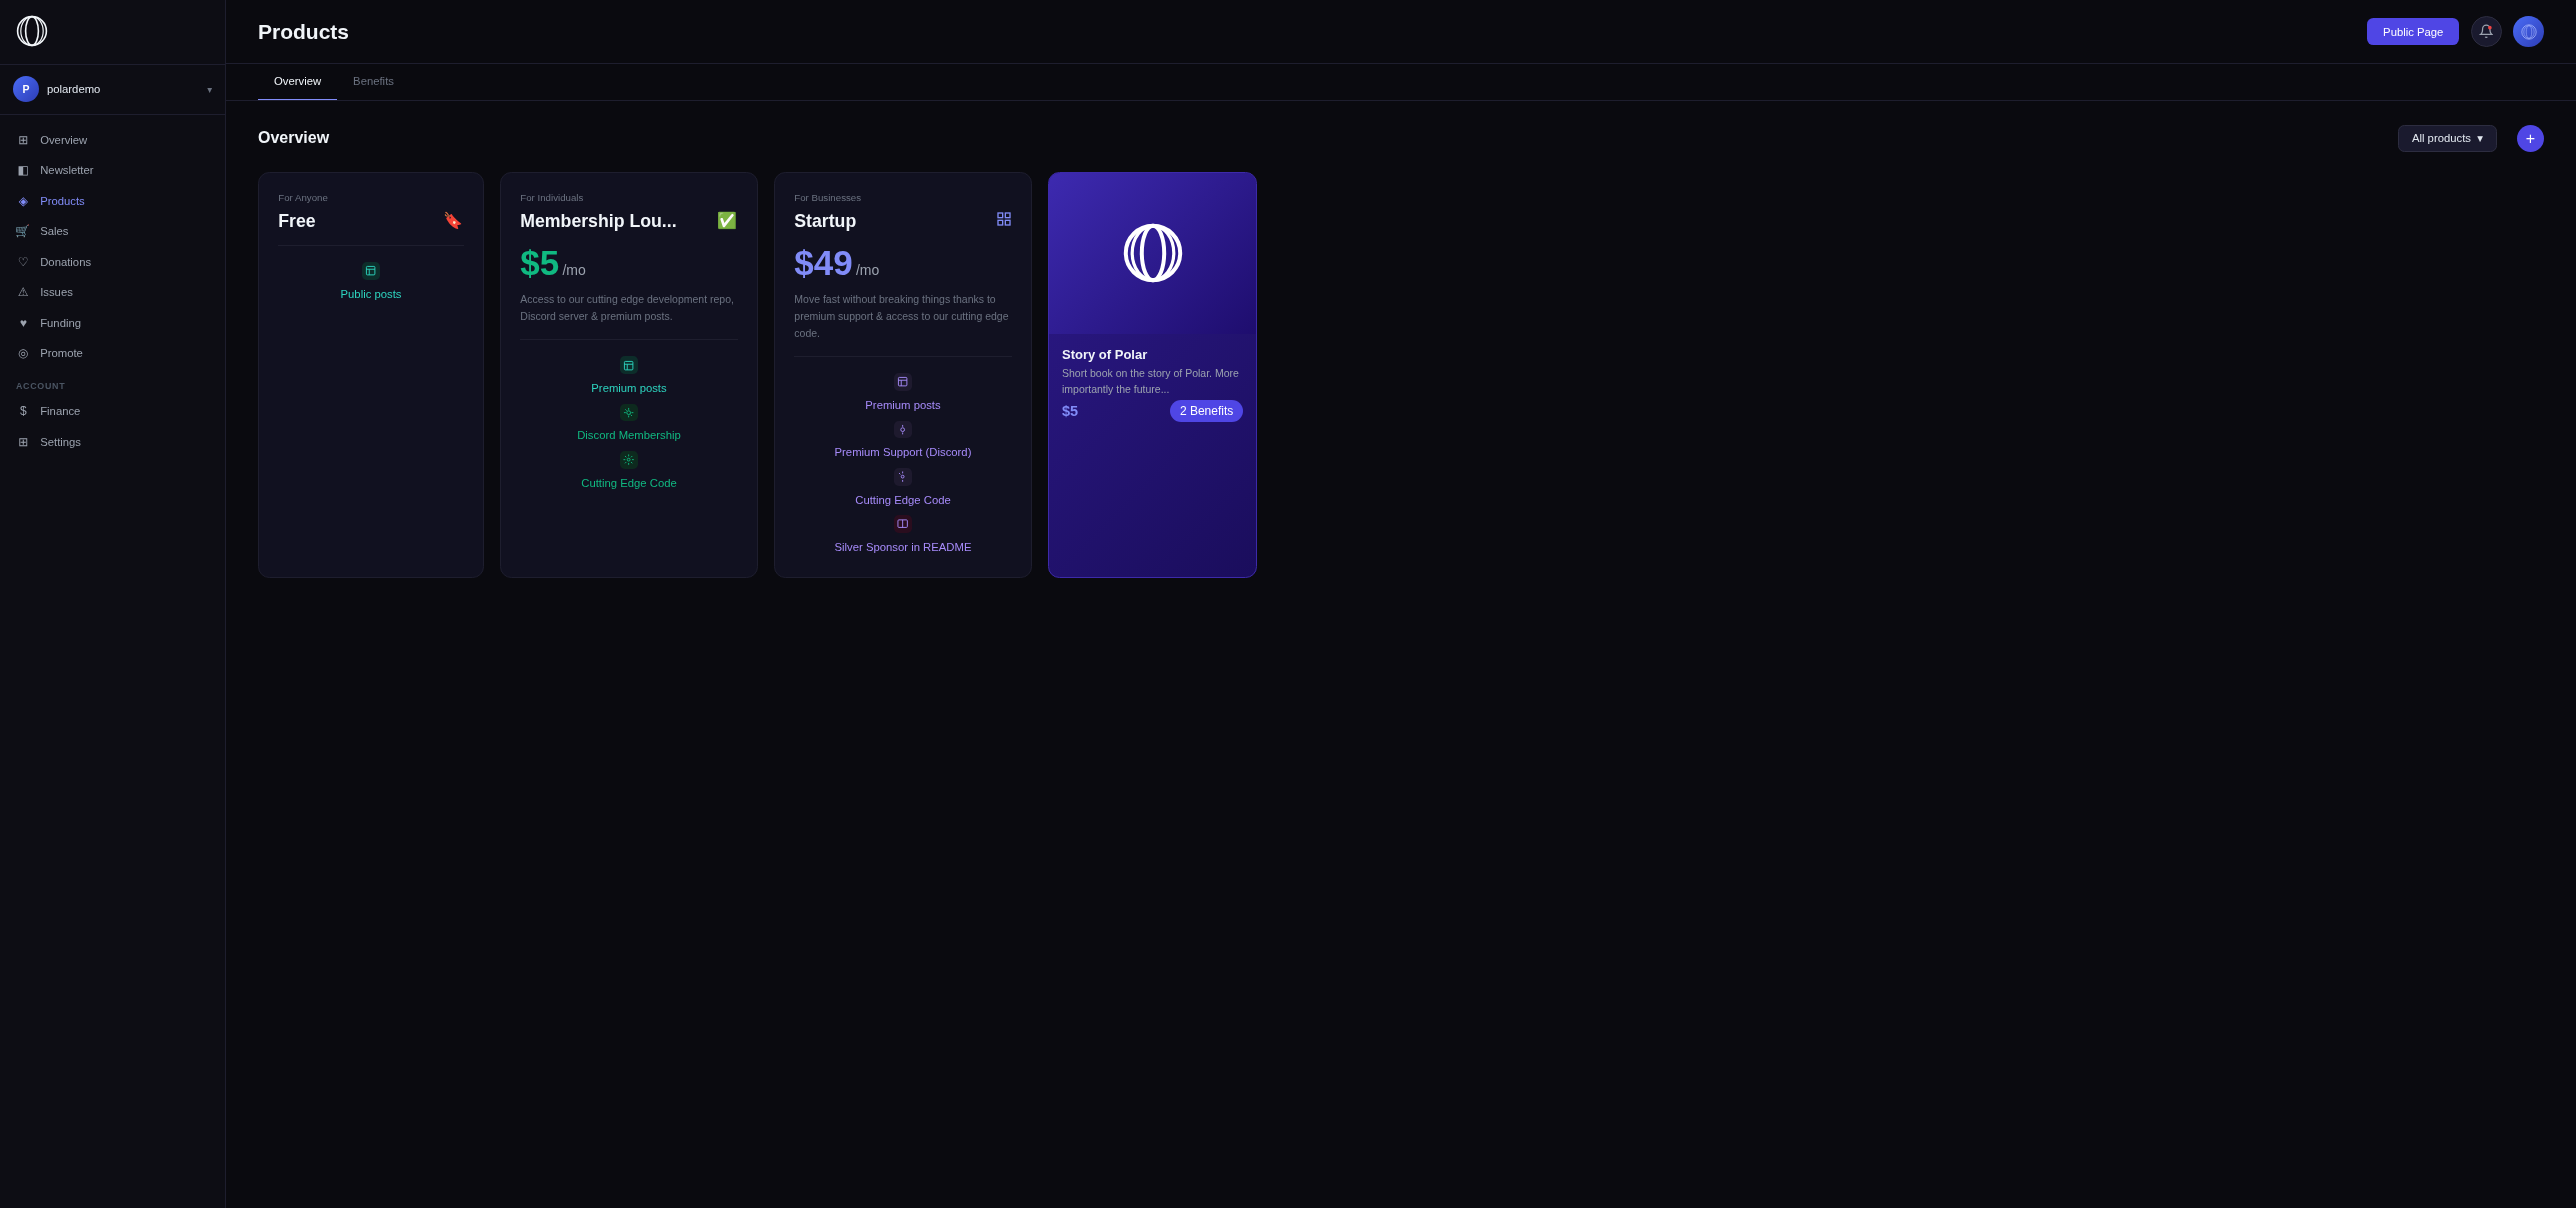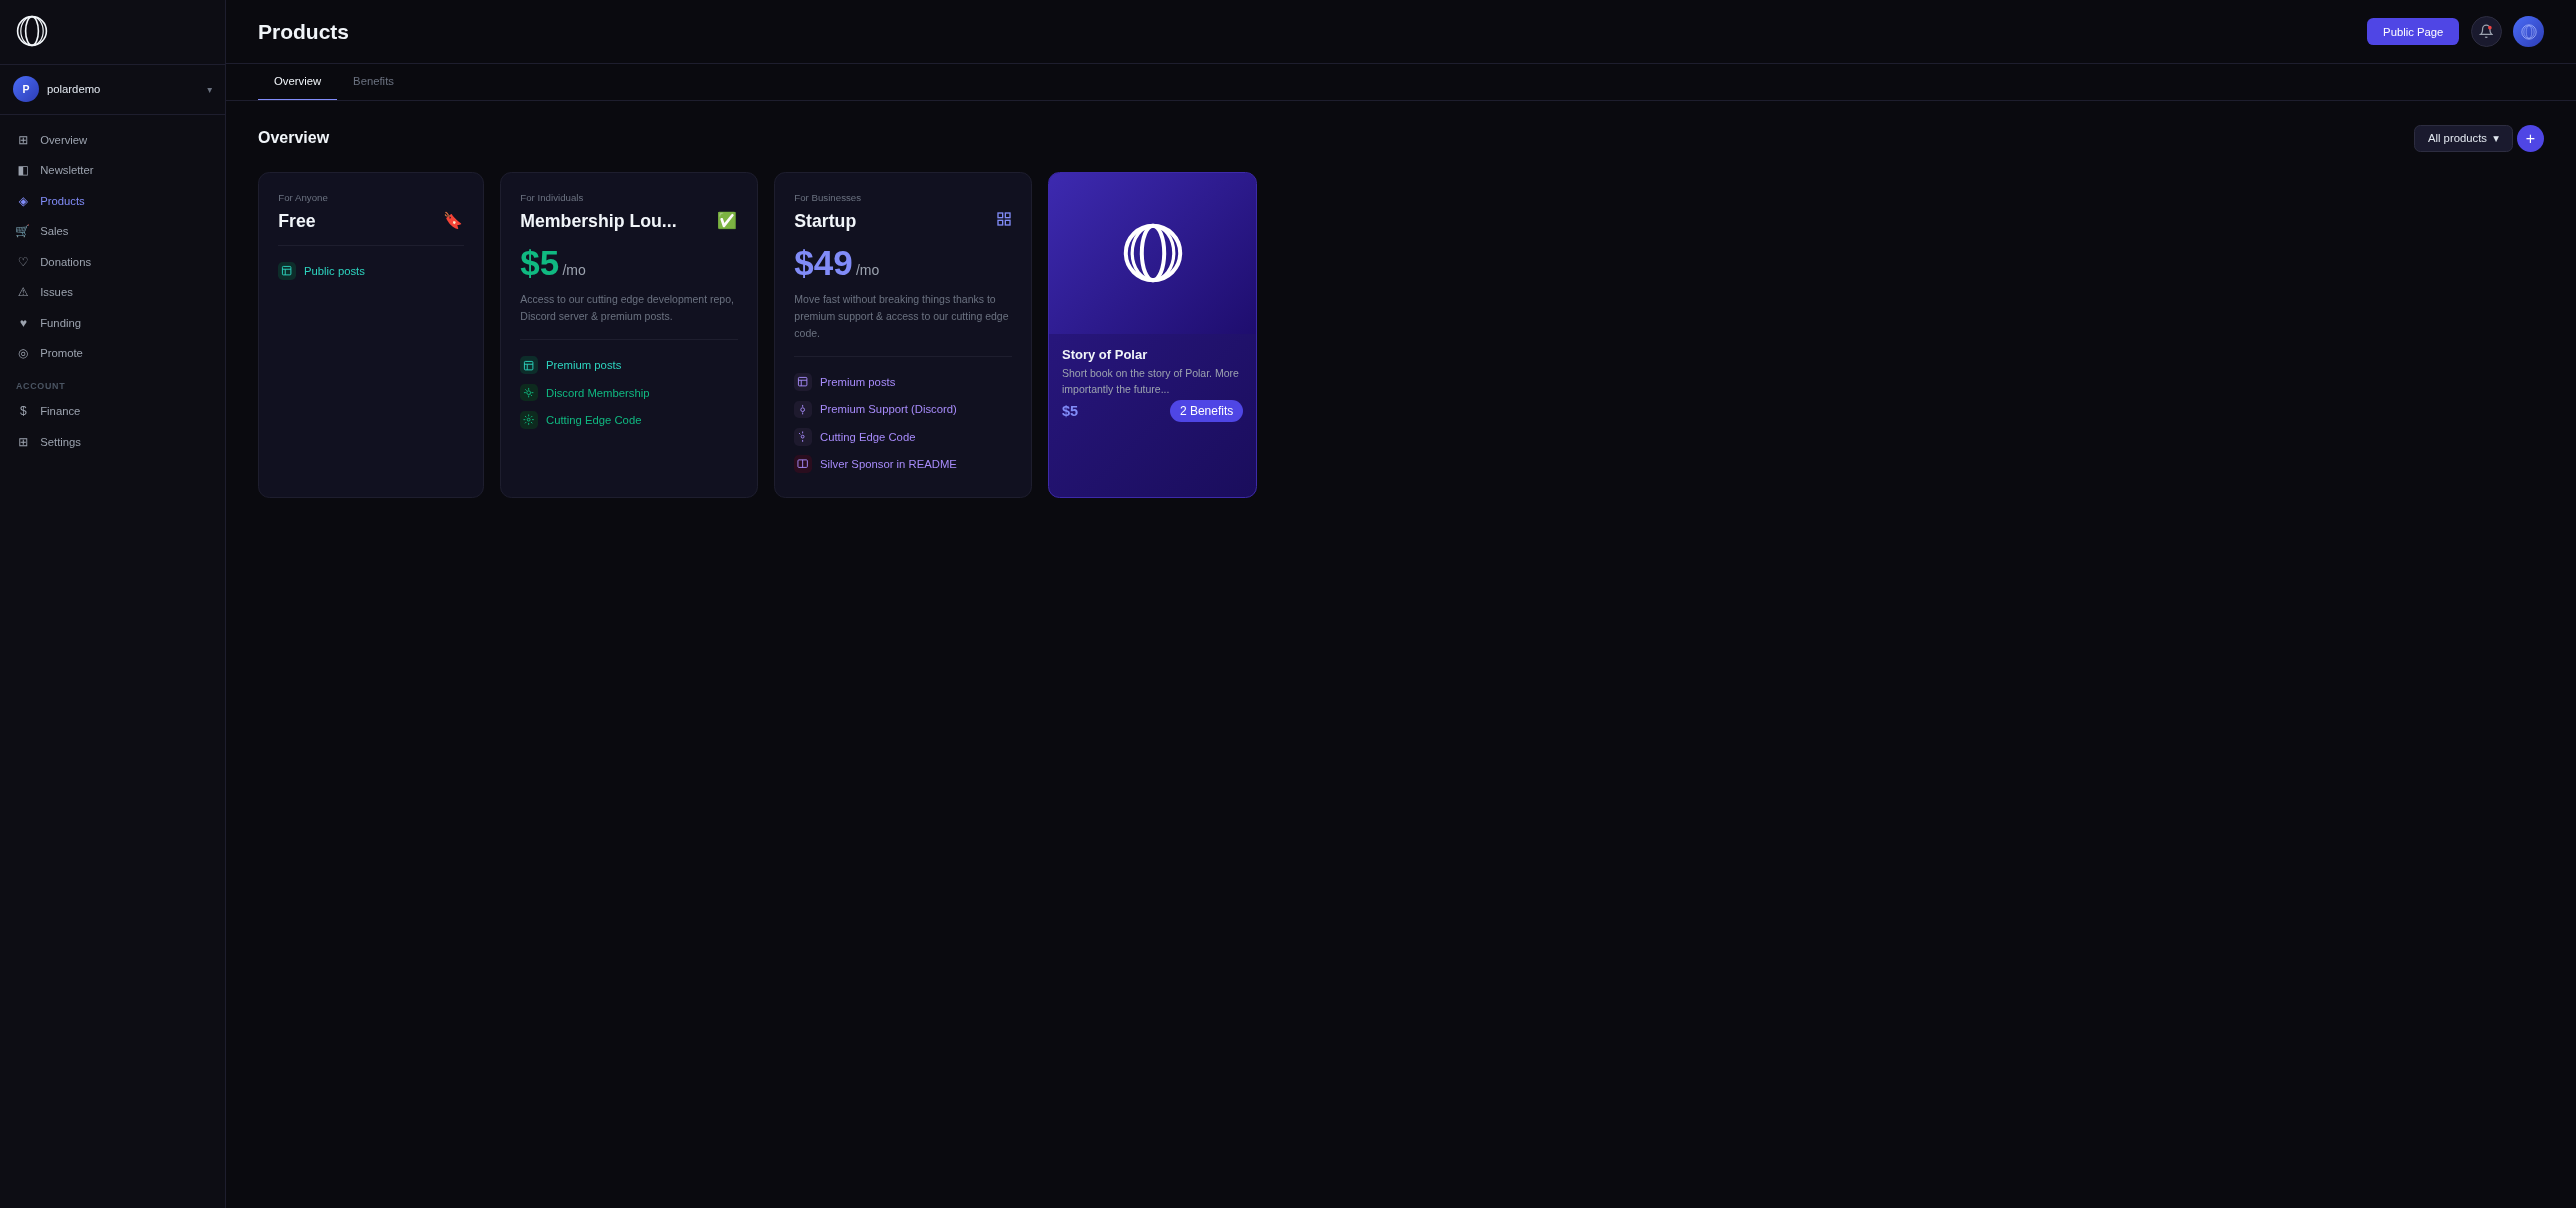--- a/index.html
+++ b/index.html
@@ -207,21 +207,21 @@
 
     .section-title {
       font-size: 16px;
       font-weight: 600;
       color: #f1f5f9;
     }
 
     .filter-row {
       display: flex;
       align-items: flex-end;
-      gap: 4px;
+      gap: 20px;
     }
 
     .filter-select {
       background: #1a1a2e;
       border: 0.8px solid #2d2d40;
       color: #e2e8f0;
       padding: 6.4px 13px;
       border-radius: 6.4px;
       font-size: 11.3px;
       display: flex;
@@ -337,20 +337,21 @@
       margin: 11.3px 0;
     }
 
     .benefit-item {
       display: flex;
       align-items: center;
       gap: 8px;
       padding: 4.8px 0;
       font-size: 11.3px;
       font-weight: 500;
+      flex-direction: column;
     }
 
     .benefit-item.teal { color: #2dd4bf; }
     .benefit-item.green { color: #10b981; }
     .benefit-item.purple { color: #a78bfa; }
 
     .benefit-icon {
       width: 17.7px;
       height: 17.7px;
       border-radius: 4.8px;

